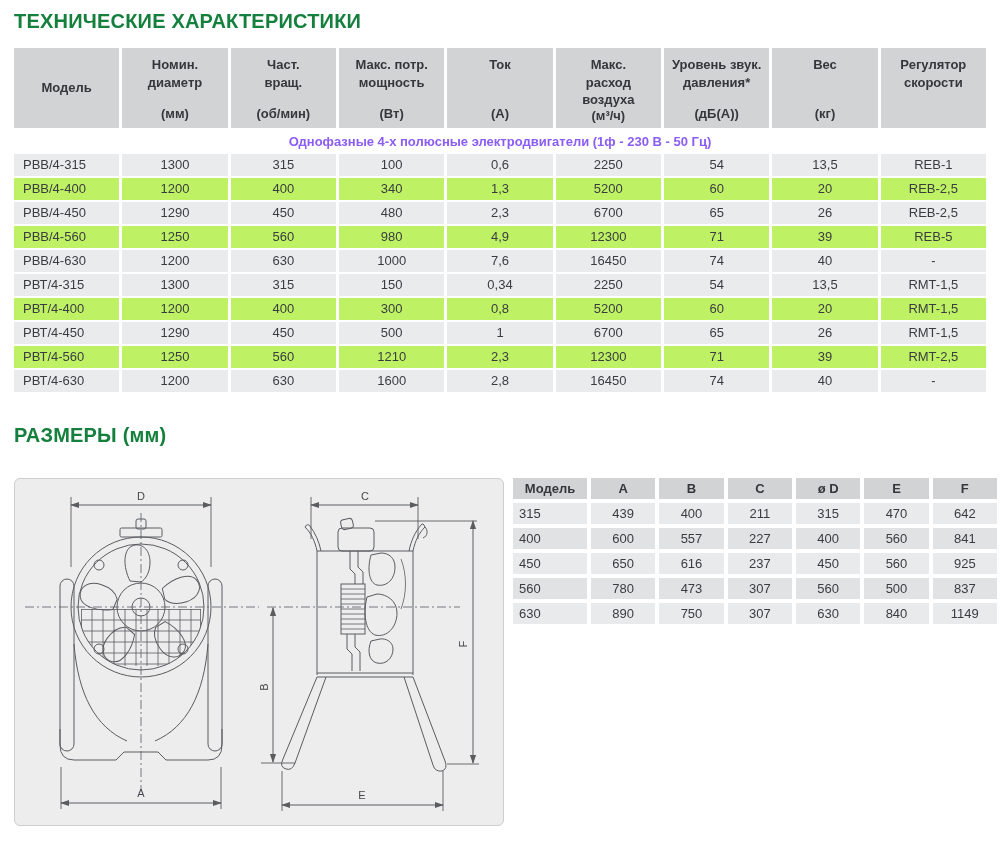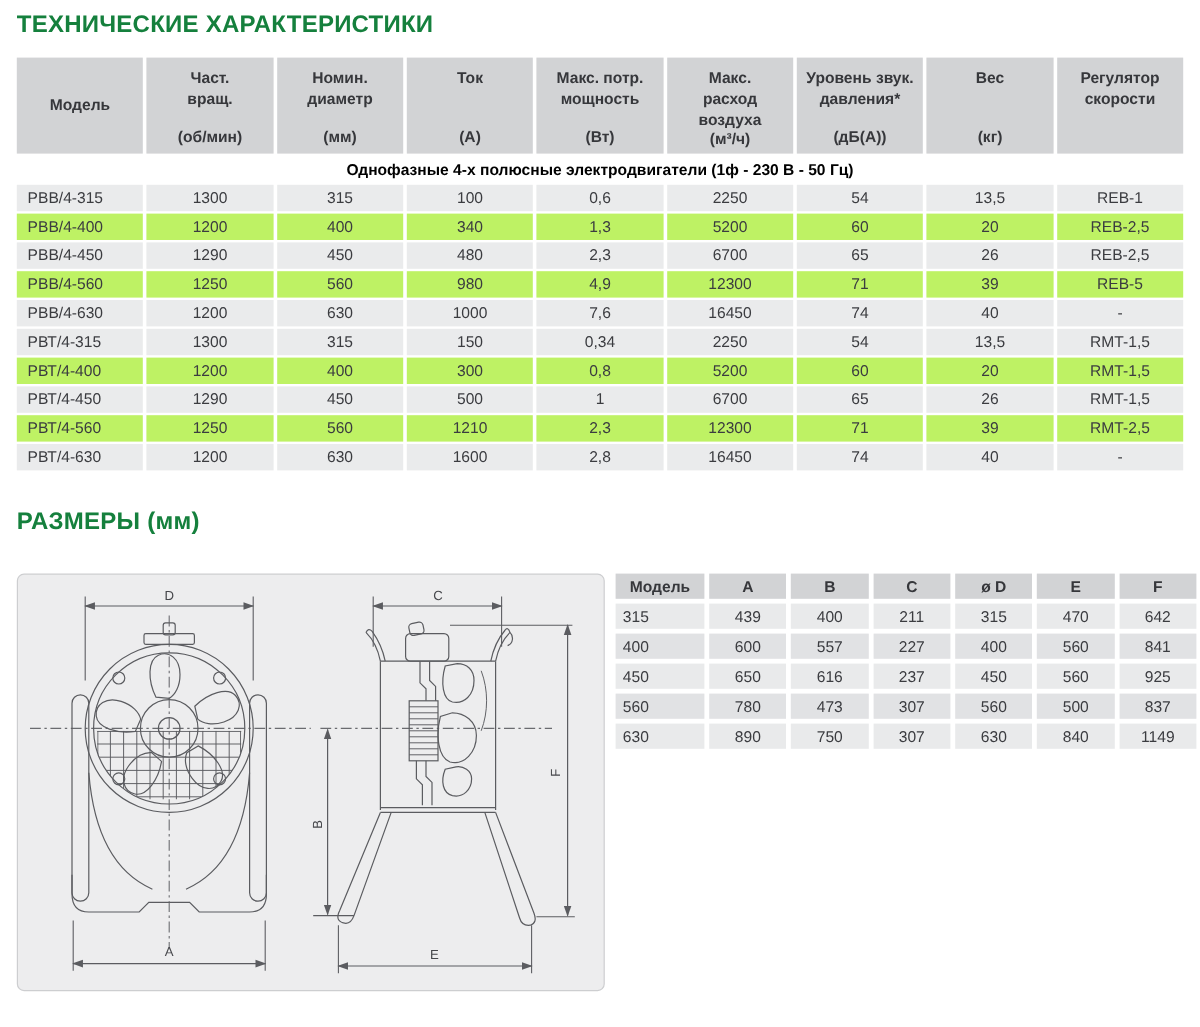--- a/index.html
+++ b/index.html
@@ -14,21 +14,21 @@
   .specs{position:absolute;left:14px;top:48px;width:972px;}
   .grid9{display:grid;grid-template-columns:repeat(9,1fr);column-gap:3px;}
   #spec-head{margin-bottom:4px;}
   .sh-cell{background:#d2d3d5;height:80px;box-sizing:border-box;padding:8px 2px;
            display:flex;flex-direction:column;justify-content:space-between;align-items:center;
            font-weight:bold;font-size:13px;text-align:center;color:#36373b;}
   .sh-cell.vcenter{justify-content:center;}
   .sh-title{white-space:pre-line;line-height:1.35;}
   .sh-unit{line-height:1;}
   .section-label{height:20px;line-height:20px;text-align:center;font-weight:bold;
-                 font-size:13px;margin:2px 0;color:#000000;}
+                 font-size:13px;margin:2px 0;color:#8b5cf6;}
   .spec-row{margin-bottom:2px;}
   .spec-row .cell{height:22px;line-height:22px;font-size:13px;text-align:center;
                   background:#eaebec;overflow:hidden;}
   .spec-row.dark .cell{background:#bef264;}
   .cell.model{text-align:left;padding-left:9px;}
 
   
   .dims{position:absolute;left:513px;top:478px;width:484px;}
   .grid7{display:grid;grid-template-columns:74px repeat(6,1fr);column-gap:4px;}
   #dims-head{margin-bottom:4px;}
@@ -51,37 +51,37 @@
 <body>
 
 <h1 class="title" id="title-specs">ТЕХНИЧЕСКИЕ ХАРАКТЕРИСТИКИ</h1>
 
 <div class="specs">
   <div class="grid9" id="spec-head">
       <div class="sh-cell vcenter">
         <div class="sh-title">Модель</div>
       </div>
       <div class="sh-cell">
+        <div class="sh-title">Номин.
+диаметр</div>
+        <div class="sh-unit">(мм)</div>
+      </div>
+      <div class="sh-cell">
         <div class="sh-title">Част.
 вращ.</div>
         <div class="sh-unit">(об/мин)</div>
       </div>
       <div class="sh-cell">
-        <div class="sh-title">Номин.
-диаметр</div>
-        <div class="sh-unit">(мм)</div>
-      </div>
-      <div class="sh-cell">
-        <div class="sh-title">Ток</div>
-        <div class="sh-unit">(А)</div>
-      </div>
-      <div class="sh-cell">
         <div class="sh-title">Макс. потр.
 мощность</div>
         <div class="sh-unit">(Вт)</div>
+      </div>
+      <div class="sh-cell">
+        <div class="sh-title">Ток</div>
+        <div class="sh-unit">(А)</div>
       </div>
       <div class="sh-cell">
         <div class="sh-title">Макс.
 расход
 воздуха</div>
         <div class="sh-unit">(м³/ч)</div>
       </div>
       <div class="sh-cell">
         <div class="sh-title">Уровень звук.
 давления*</div>

